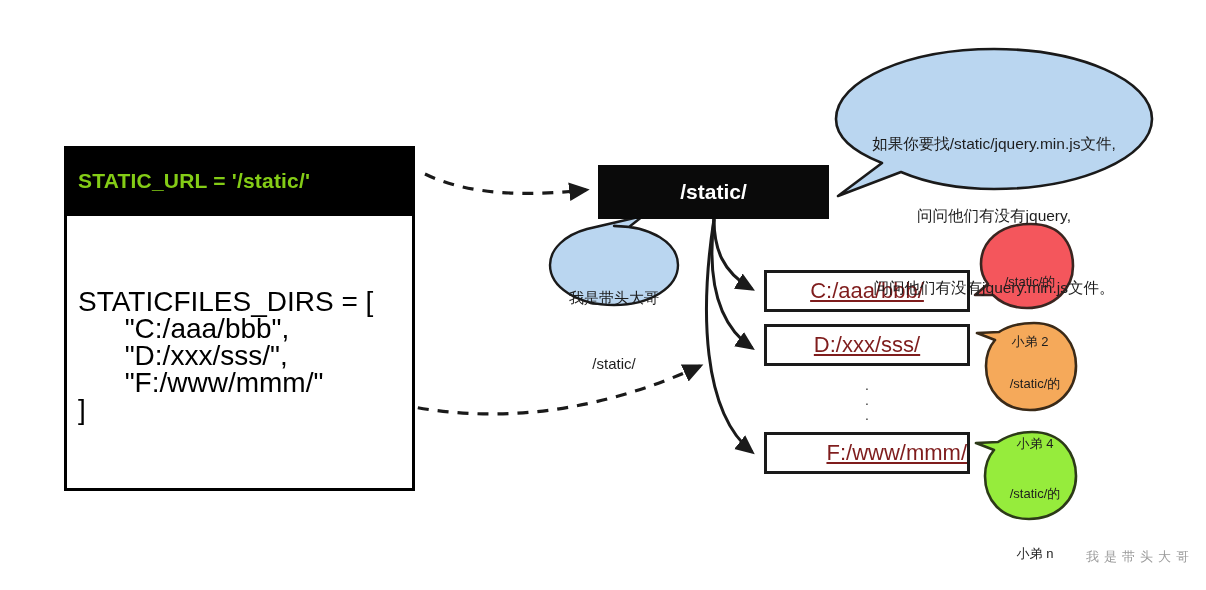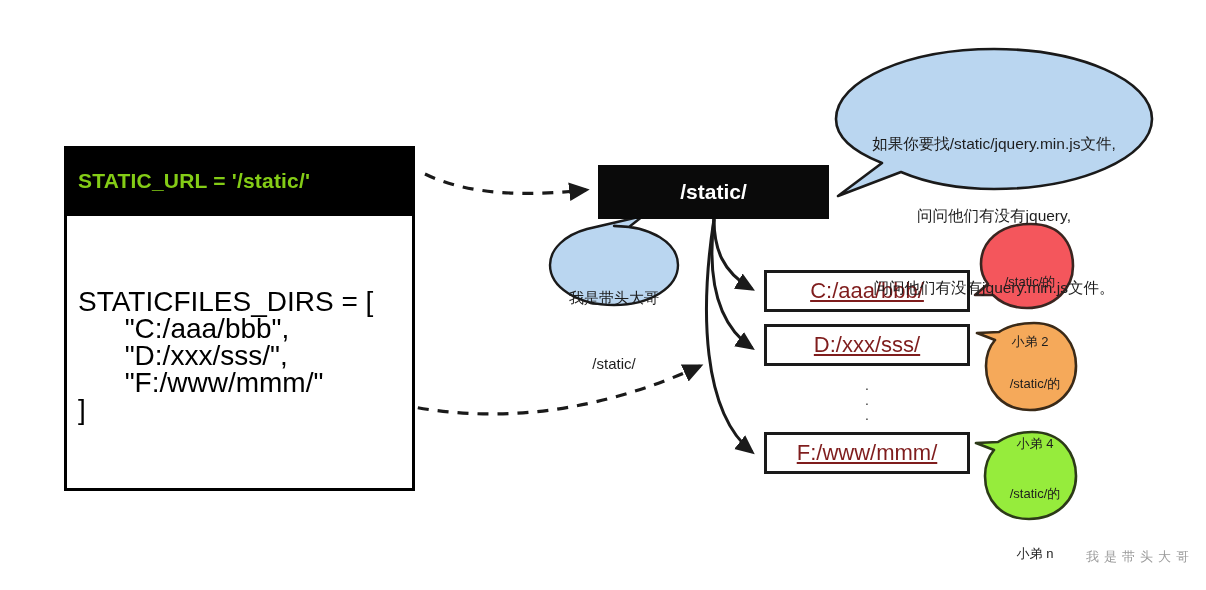--- a/index.html
+++ b/index.html
@@ -97,21 +97,21 @@
     justify-content: center;
   }
   .path-box span {
     color: #7f1d1d;
     font-size: 22px;
     white-space: pre;
     text-decoration: underline;
   }
   #path-box-0 { left: 764px; top: 270px; }
   #path-box-1 { left: 764px; top: 324px; }
-  #path-box-2 { left: 764px; top: 432px; }
+  #path-box-2 { left: 764px; top: 432px; justify-content: flex-end; }
 
   .ellipsis-dots {
     position: absolute;
     left: 855px;
     top: 378px;
     width: 24px;
     height: 48px;
     color: #333333;
     font-size: 14px;
     line-height: 15px;

